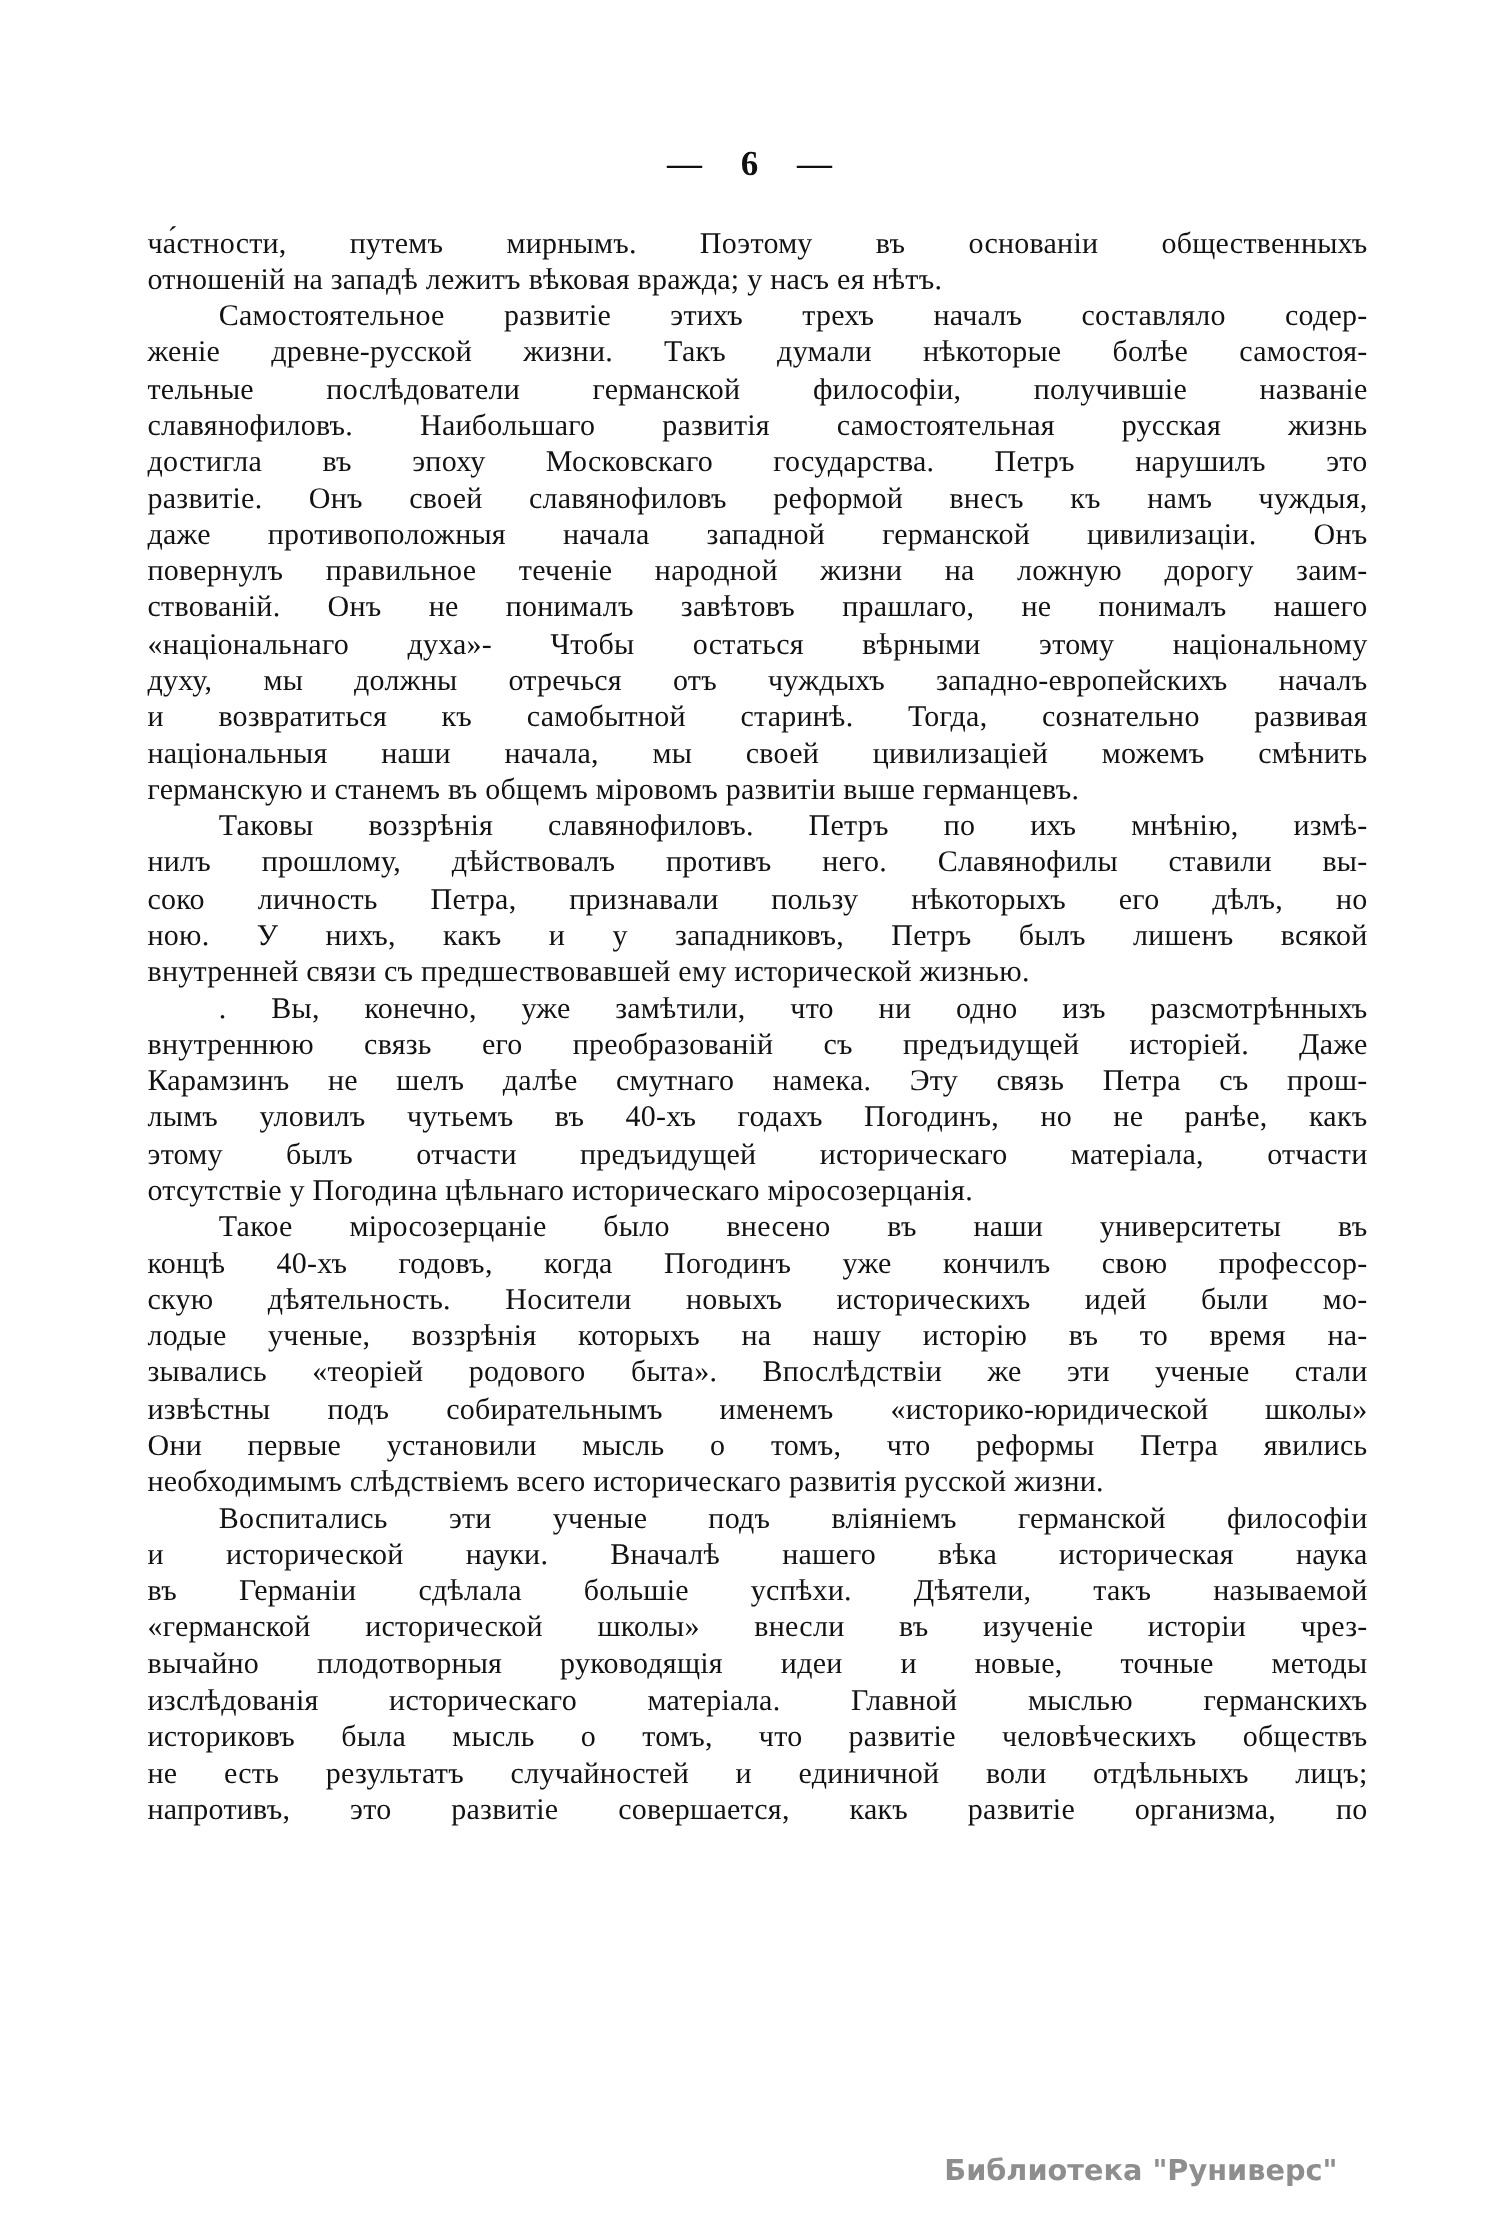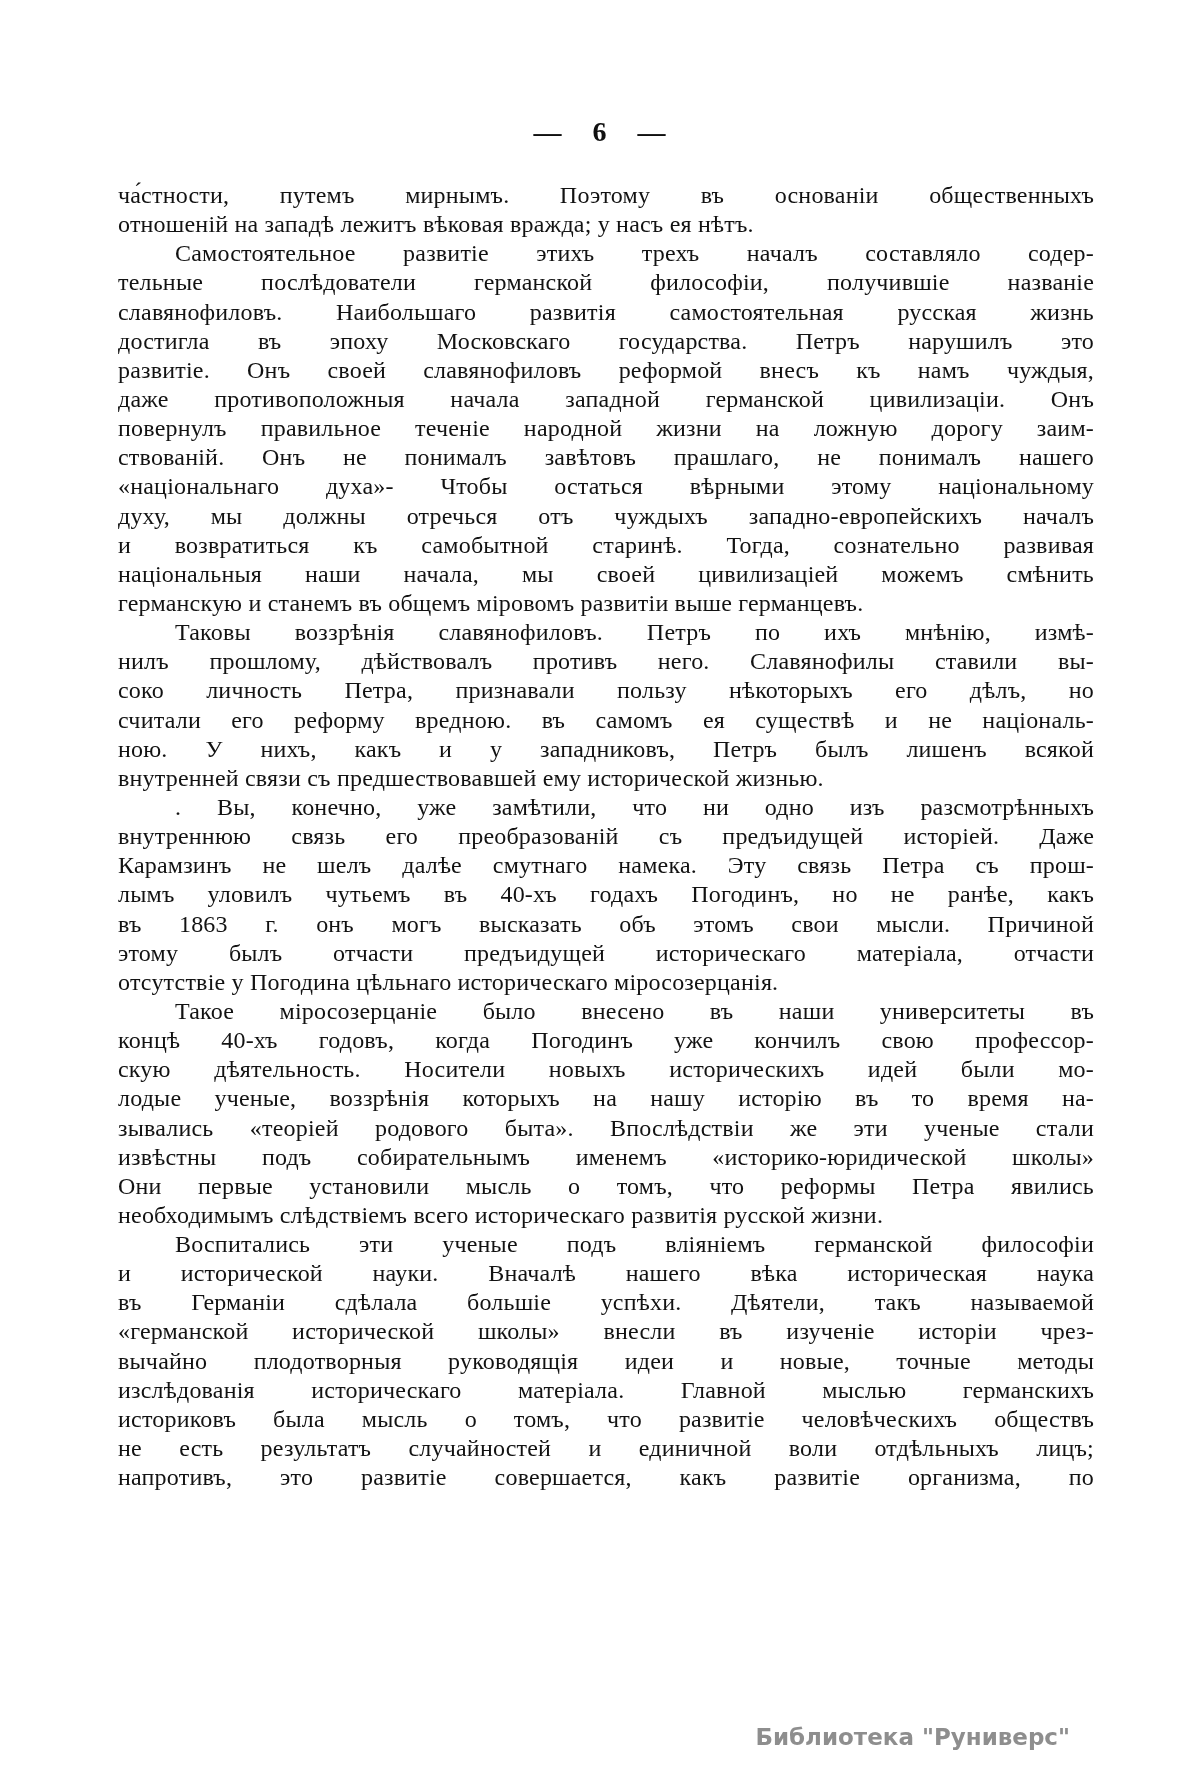--- a/index.html
+++ b/index.html
@@ -57,43 +57,42 @@
 </head>
 <body>
 
 <div class="page">
   <div class="page-number">— 6 —</div>
 
   <div class="text-block">
       <div class="line">ча́стности, путемъ мирнымъ. Поэтому въ основаніи общественныхъ</div>
       <div class="line last">отношеній на западѣ лежитъ вѣковая вражда; у насъ ея нѣтъ.</div>
       <div class="line indent">Самостоятельное развитіе этихъ трехъ началъ составляло содер-</div>
+      <div class="line">женіе древне-русской жизни. Такъ думали нѣкоторые болѣе самостоя-</div>
       <div class="line">тельные послѣдователи германской философіи, получившіе названіе</div>
       <div class="line">славянофиловъ. Наибольшаго развитія самостоятельная русская жизнь</div>
       <div class="line">достигла въ эпоху Московскаго государства. Петръ нарушилъ это</div>
       <div class="line">развитіе. Онъ своей славянофиловъ реформой внесъ къ намъ чуждыя,</div>
       <div class="line">даже противоположныя начала западной германской цивилизаціи. Онъ</div>
       <div class="line">повернулъ правильное теченіе народной жизни на ложную дорогу заим-</div>
       <div class="line">ствованій. Онъ не понималъ завѣтовъ прашлаго, не понималъ нашего</div>
       <div class="line">«національнаго духа»- Чтобы остаться вѣрными этому національному</div>
       <div class="line">духу, мы должны отречься отъ чуждыхъ западно-европейскихъ началъ</div>
       <div class="line">и возвратиться къ самобытной старинѣ. Тогда, сознательно развивая</div>
       <div class="line">національныя наши начала, мы своей цивилизаціей можемъ смѣнить</div>
       <div class="line last">германскую и станемъ въ общемъ міровомъ развитіи выше германцевъ.</div>
       <div class="line indent">Таковы воззрѣнія славянофиловъ. Петръ по ихъ мнѣнію, измѣ-</div>
       <div class="line">нилъ прошлому, дѣйствовалъ противъ него. Славянофилы ставили вы-</div>
       <div class="line">соко личность Петра, признавали пользу нѣкоторыхъ его дѣлъ, но</div>
-      <div class="line">считали его реформу вредною. въ самомъ ея существѣ и не національ-</div>
       <div class="line">ною. У нихъ, какъ и у западниковъ, Петръ былъ лишенъ всякой</div>
       <div class="line last">внутренней связи съ предшествовавшей ему исторической жизнью.</div>
       <div class="line indent">. Вы, конечно, уже замѣтили, что ни одно изъ разсмотрѣнныхъ</div>
       <div class="line">внутреннюю связь его преобразованій съ предъидущей исторіей. Даже</div>
       <div class="line">Карамзинъ не шелъ далѣе смутнаго намека. Эту связь Петра съ прош-</div>
       <div class="line">лымъ уловилъ чутьемъ въ 40-хъ годахъ Погодинъ, но не ранѣе, какъ</div>
-      <div class="line">въ 1863 г. онъ могъ высказать объ этомъ свои мысли. Причиной</div>
       <div class="line">этому былъ отчасти предъидущей историческаго матеріала, отчасти</div>
       <div class="line last">отсутствіе у Погодина цѣльнаго историческаго міросозерцанія.</div>
       <div class="line indent">Такое міросозерцаніе было внесено въ наши университеты въ</div>
       <div class="line">концѣ 40-хъ годовъ, когда Погодинъ уже кончилъ свою профессор-</div>
       <div class="line">скую дѣятельность. Носители новыхъ историческихъ идей были мо-</div>
       <div class="line">лодые ученые, воззрѣнія которыхъ на нашу исторію въ то время на-</div>
       <div class="line">зывались «теоріей родового быта». Впослѣдствіи же эти ученые стали</div>
       <div class="line">извѣстны подъ собирательнымъ именемъ «историко-юридической школы»</div>
       <div class="line">Они первые установили мысль о томъ, что реформы Петра явились</div>
       <div class="line last">необходимымъ слѣдствіемъ всего историческаго развитія русской жизни.</div>

